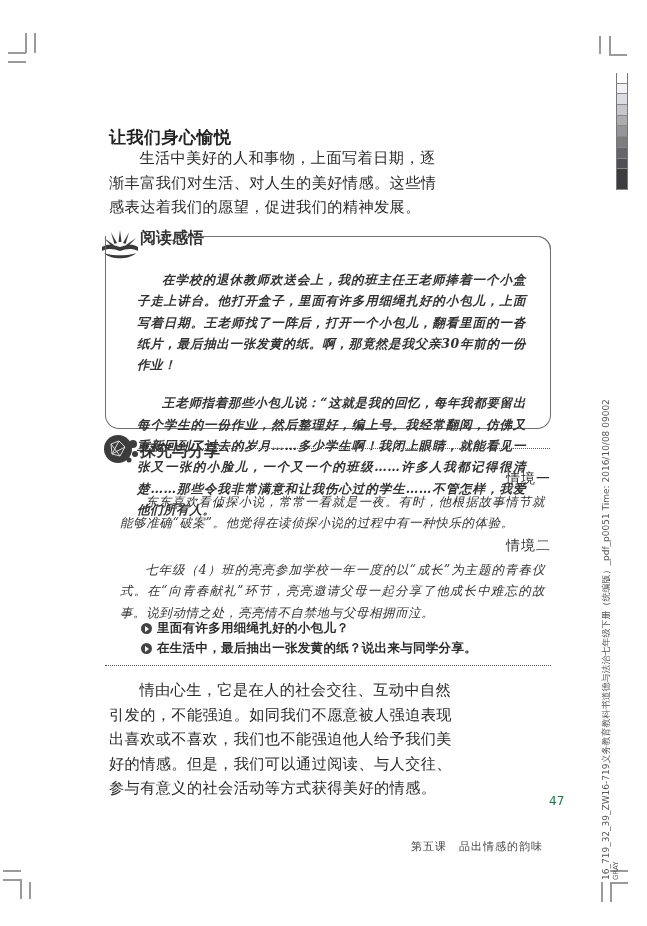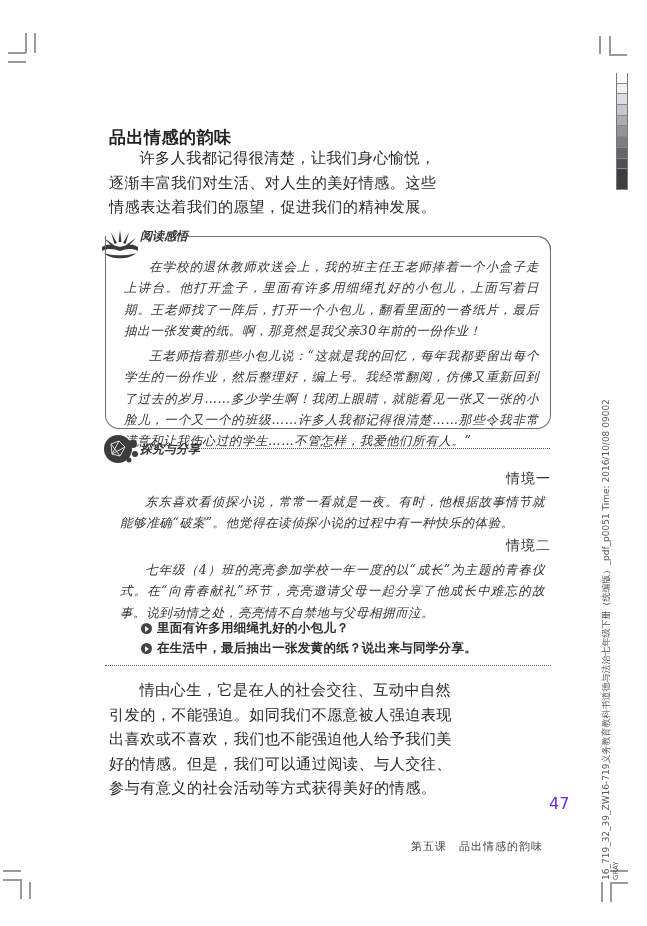--- a/index.html
+++ b/index.html
@@ -34,23 +34,23 @@
   }
   .reading-box-tr {
     left: 520px; top: 236px; width: 31px; height: 20px; border-top: 1.5px solid #6e6e6e;
     border-right: 1.5px solid #6e6e6e; border-top-right-radius: 14px; box-sizing: border-box;
   }
   .reading-text {
     left: 120px; top: 252px; width: 423px;
     font-family: "DejaVu Serif", serif; font-size: 12.5px; line-height: 21.3px; color: #333;
     font-style: italic; letter-spacing: 0.6px;
   }
-  .reading-text p { margin: 4px; text-indent: 2em; text-align: justify; }
+  .reading-text p { margin: 17px; text-indent: 2em; text-align: justify; font-weight: bold; }
   .label-small {
-    font-family: "DejaVu Sans", sans-serif; font-weight: bold; font-size: 12px; color: #333; font-style: italic;
+    font-family: "DejaVu Sans", sans-serif; font-weight: bold; font-size: 16px; color: #333;
   }
   .icon-read { left: 100px; top: 226px; width: 40px; height: 36px; }
   .icon-explore { left: 102px; top: 432px; width: 38px; height: 34px; }
   .dotline { left: 198px; top: 448px; width: 352px; border-top: 1.5px dotted #555; height: 0; }
   .scene-title {
     left: 105px; width: 446px; text-align: right;
     font-family: "DejaVu Serif", serif; font-size: 14px; color: #333; letter-spacing: 1px;
   }
   .scene-text {
     left: 120px; width: 425px;
@@ -68,21 +68,21 @@
   }
   .q-bullet::after {
     content: ""; border-left: 4px solid #fff; border-top: 3px solid transparent; border-bottom: 3px solid transparent; margin-left: 1px;
   }
   .dotline2 { left: 105px; top: 665px; width: 446px; border-top: 1.5px dotted #555; height: 0; }
   .closing { left: 109px; top: 678px; width: 345px; }
   .footer {
     left: 411px; top: 839px; font-family: Liberation Serif, serif; font-size: 11px; color: #444;
     letter-spacing: 1px;
   }
-  .page-num { left: 537px; top: 794px; font-family: "DejaVu Sans", sans-serif; font-size: 16px; color: #6d28d9; padding-left: 12px; }
+  .page-num { left: 537px; top: 794px; font-family: "DejaVu Sans", sans-serif; font-size: 12px; color: #15803d; padding-left: 12px; }
   .side-meta {
     left: 600px; top: 880px; transform-origin: left top; transform: rotate(-90deg);
     font-family: "DejaVu Sans", sans-serif; font-size: 9px; color: #555; white-space: nowrap;
   }
   .gray-label {
     left: 612px; top: 880px; transform-origin: left top; transform: rotate(-90deg);
     font-family: "DejaVu Sans", sans-serif; font-size: 7px; color: #555;
   }
 </style>
 </head>
@@ -110,23 +110,23 @@
   <div style="background:#dcdce3"></div>
   <div style="background:#c6c6cc"></div>
   <div style="background:#adadb0"></div>
   <div style="background:#959598"></div>
   <div style="background:#7d7d80"></div>
   <div style="background:#66666a"></div>
   <div style="background:#505054"></div>
   <div style="background:#3d3d40;height:21px"></div>
 </div>
 
-<div class="abs sec-title">品出情感的韵味</div>
+<div class="abs sec-title">让我们身心愉悦</div>
 <div class="abs body-text intro">
-  <p>许多人我都记得很清楚，让我们身心愉悦，逐渐丰富我们对生活、对人生的美好情感。这些情感表达着我们的愿望，促进我们的精神发展。</p>
+  <p>生活中美好的人和事物，上面写着日期，逐渐丰富我们对生活、对人生的美好情感。这些情感表达着我们的愿望，促进我们的精神发展。</p>
 </div>
 
 <div class="abs icon-read">
   <svg width="40" height="36" viewBox="0 0 40 36">
     <g fill="#3a3a3a">
       <path d="M20 4 L21.5 16 L18.5 16 Z"></path>
       <path d="M11 6.5 L17 17 L14.5 18 Z"></path>
       <path d="M29 6.5 L23 17 L25.5 18 Z"></path>
       <path d="M4 12 L14 19 L12.5 21 Z"></path>
       <path d="M36 12 L26 19 L27.5 21 Z"></path>

